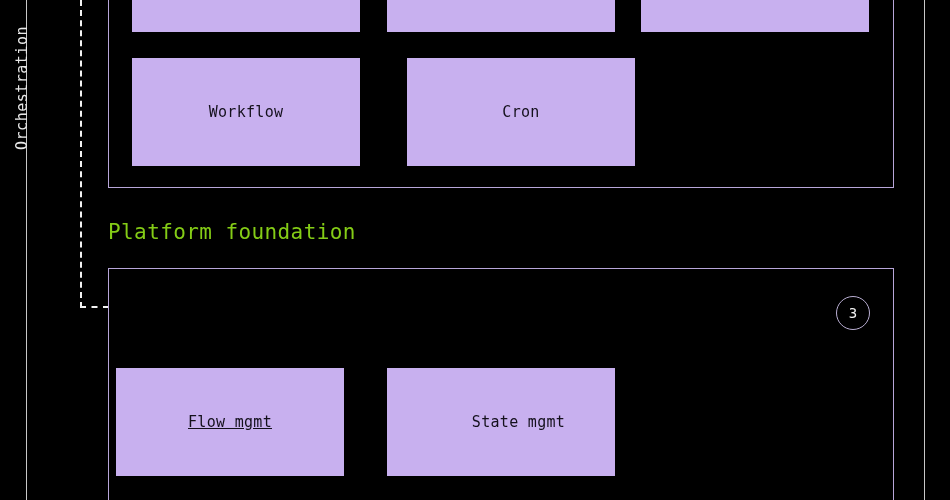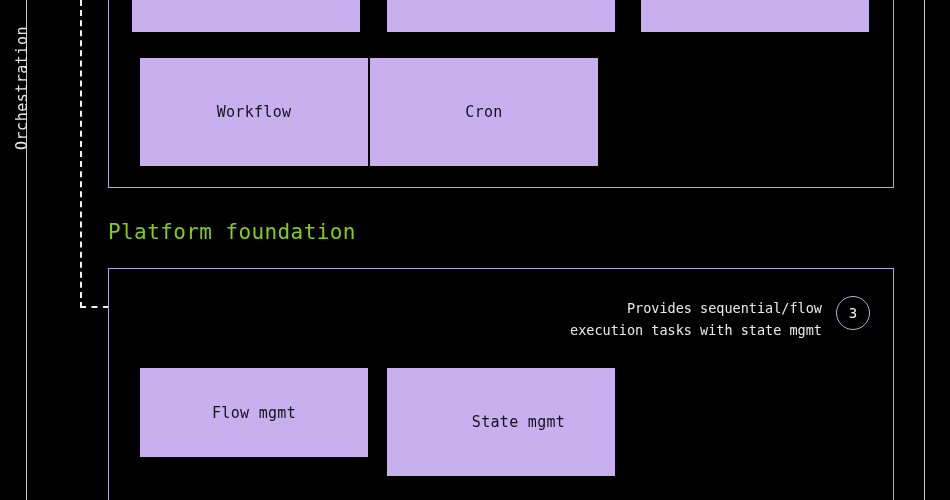--- a/index.html
+++ b/index.html
@@ -158,29 +158,27 @@
 
   <div class="dash-v"></div>
   <div class="dash-h"></div>
 
   <div class="group-box" id="group-orchestration"></div>
 
   <div class="tile" style="left:132px; top:-46px; width:228px; height:78px;"></div>
   <div class="tile" style="left:387px; top:-46px; width:228px; height:78px;"></div>
   <div class="tile" style="left:641px; top:-46px; width:228px; height:78px;"></div>
 
-  <div class="tile" style="left:140px; top:58px; width:228px; height:108px;">Workflow</div>
-  <div class="tile" style="left:370px; top:58px; width:228px; height:108px;">Cron</div>
+  <div class="tile" style="left:132px; top:58px; width:228px; height:108px;">Workflow</div>
+  <div class="tile" style="left:407px; top:58px; width:228px; height:108px;">Cron</div>
 
   <div class="section-caption">Platform foundation</div>
 
   <div class="group-box" id="group-foundation"></div>
 
 
-  <div class="group-desc" style="left:460px; top:297px; width:362px;">Provides sequential/flow
-execution tasks with state mgmt</div>
 
   <div class="badge" style="left:836px; top:296px;">3</div>
 
-  <div class="tile" style="left:140px; top:368px; width:228px; height:89px;">Flow mgmt</div>
+  <div class="tile" style="left:116px; top:368px; width:228px; height:108px;text-decoration:underline;">Flow mgmt</div>
   <div class="tile" style="left:387px; top:368px; width:228px; height:108px;padding-left:35px;">State mgmt</div>
 
 </div>
 
 </body></html>

